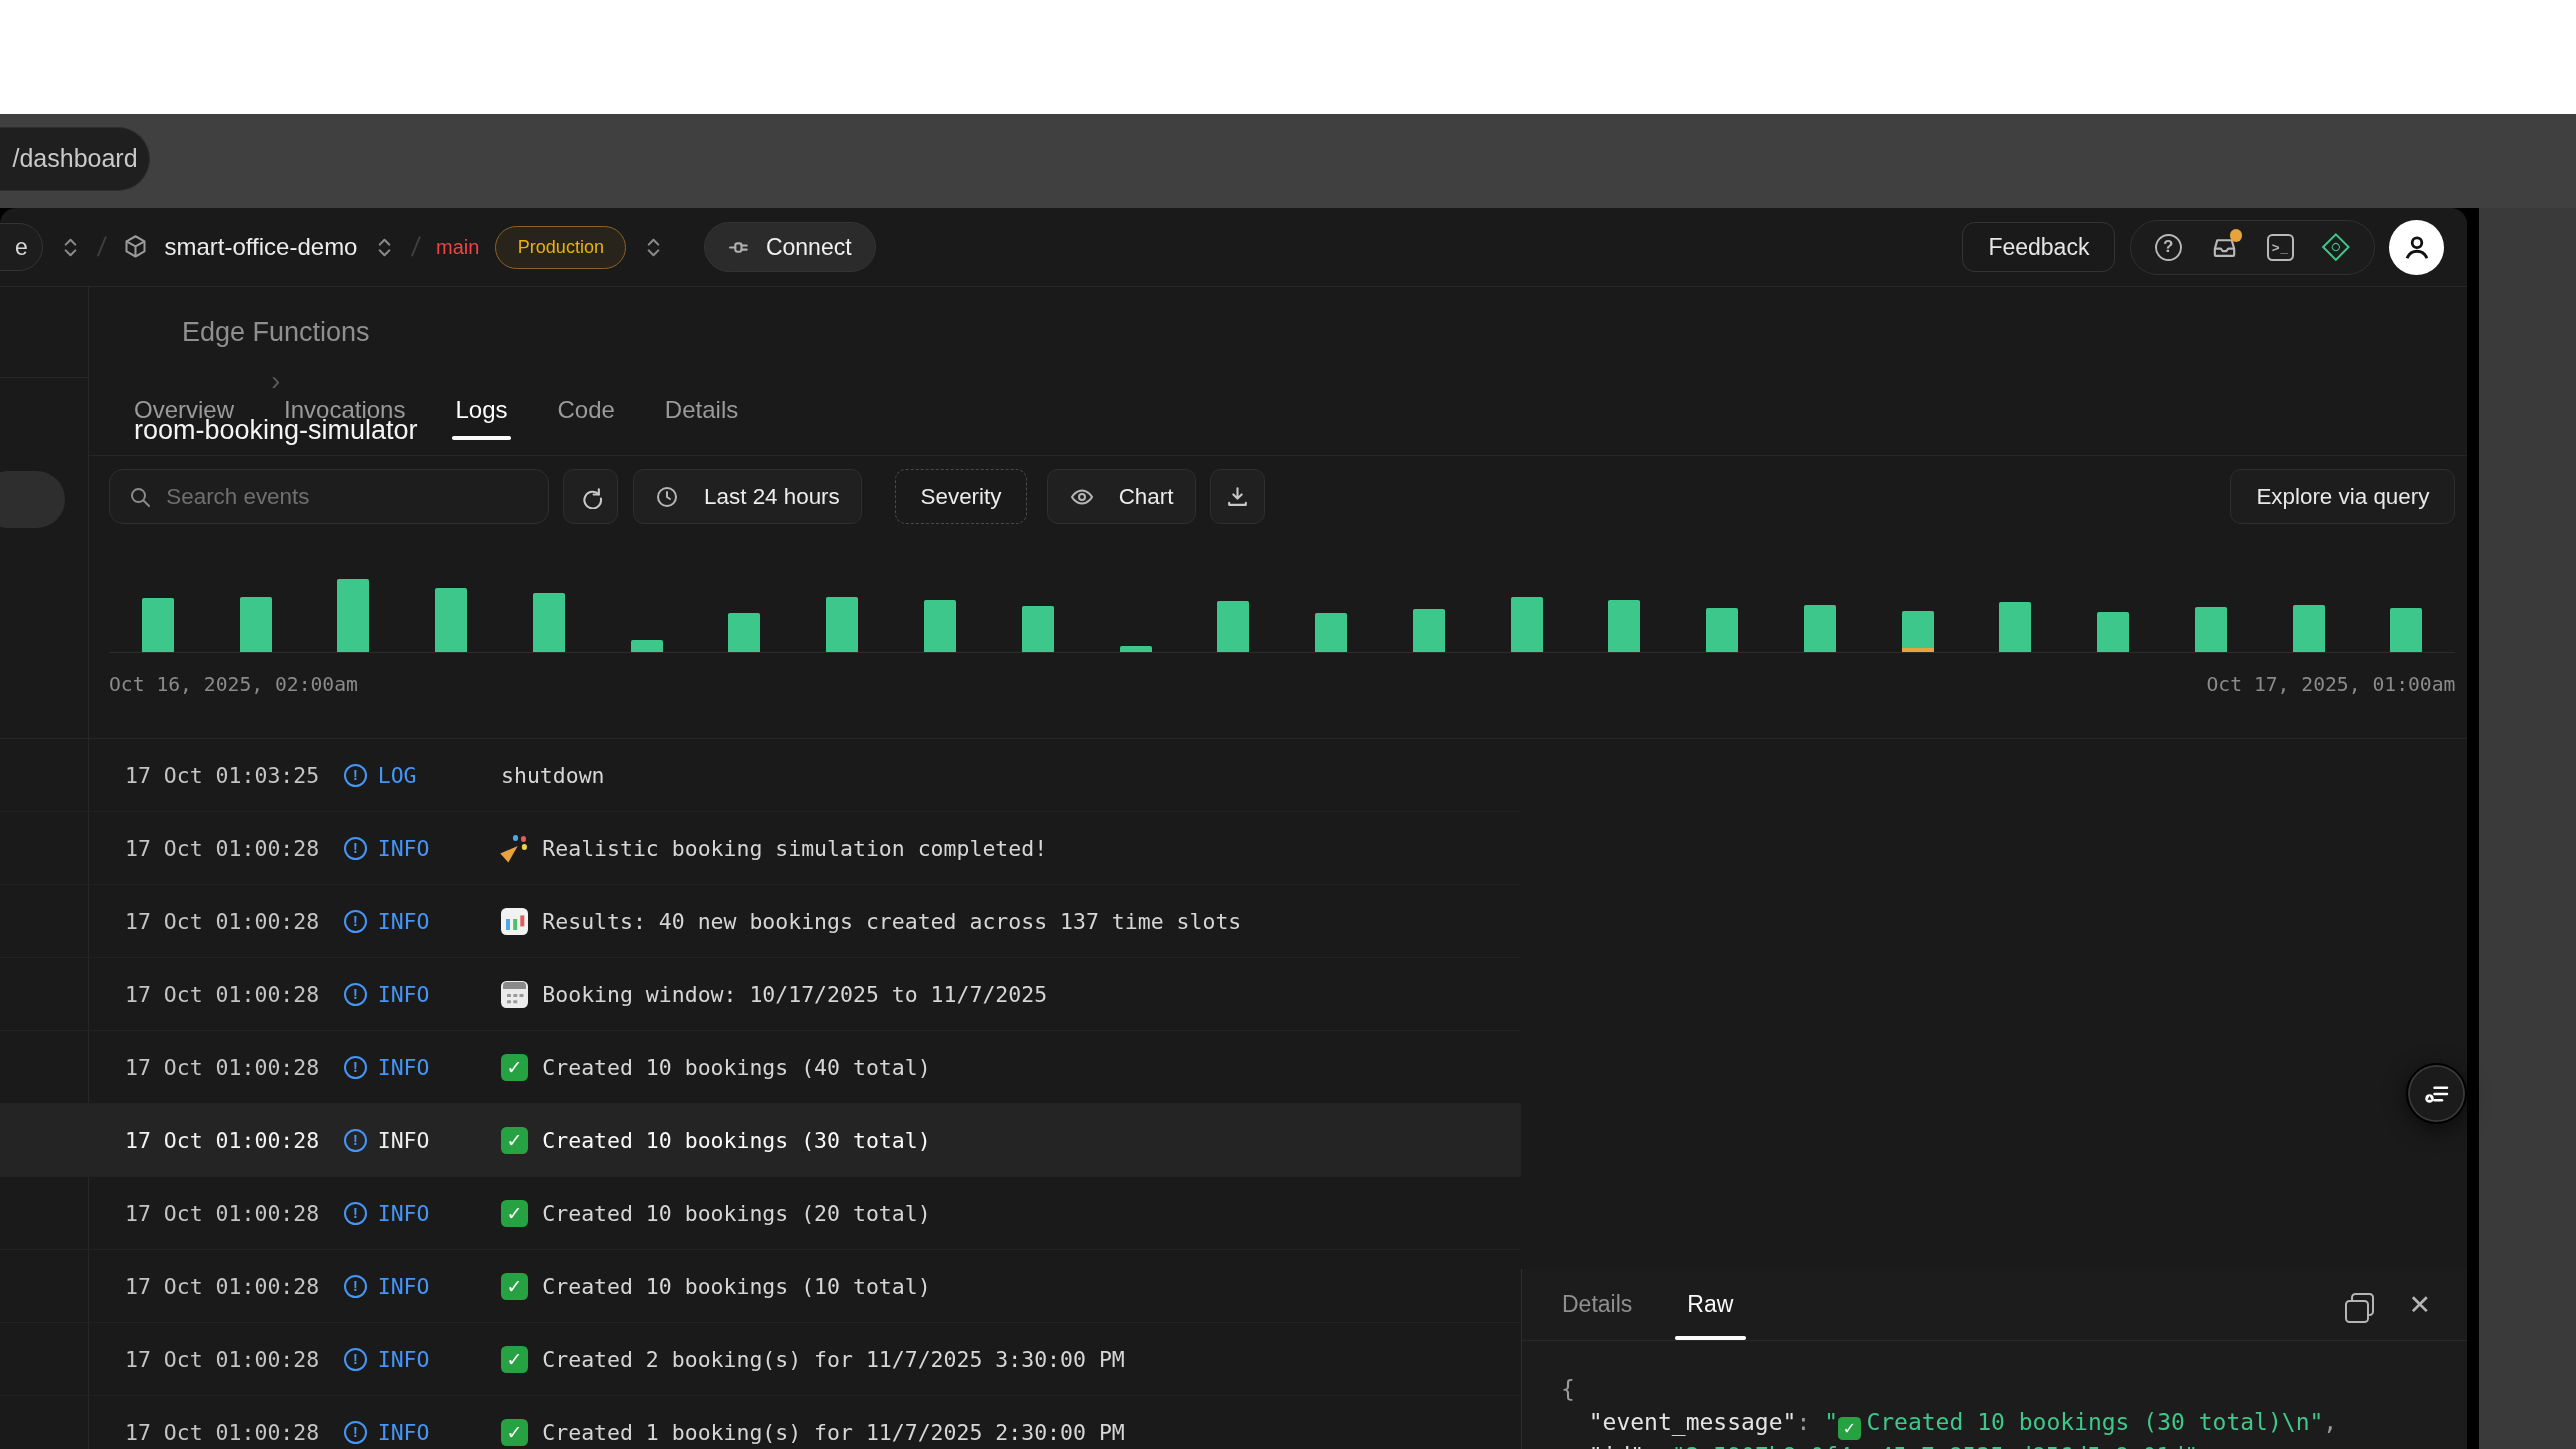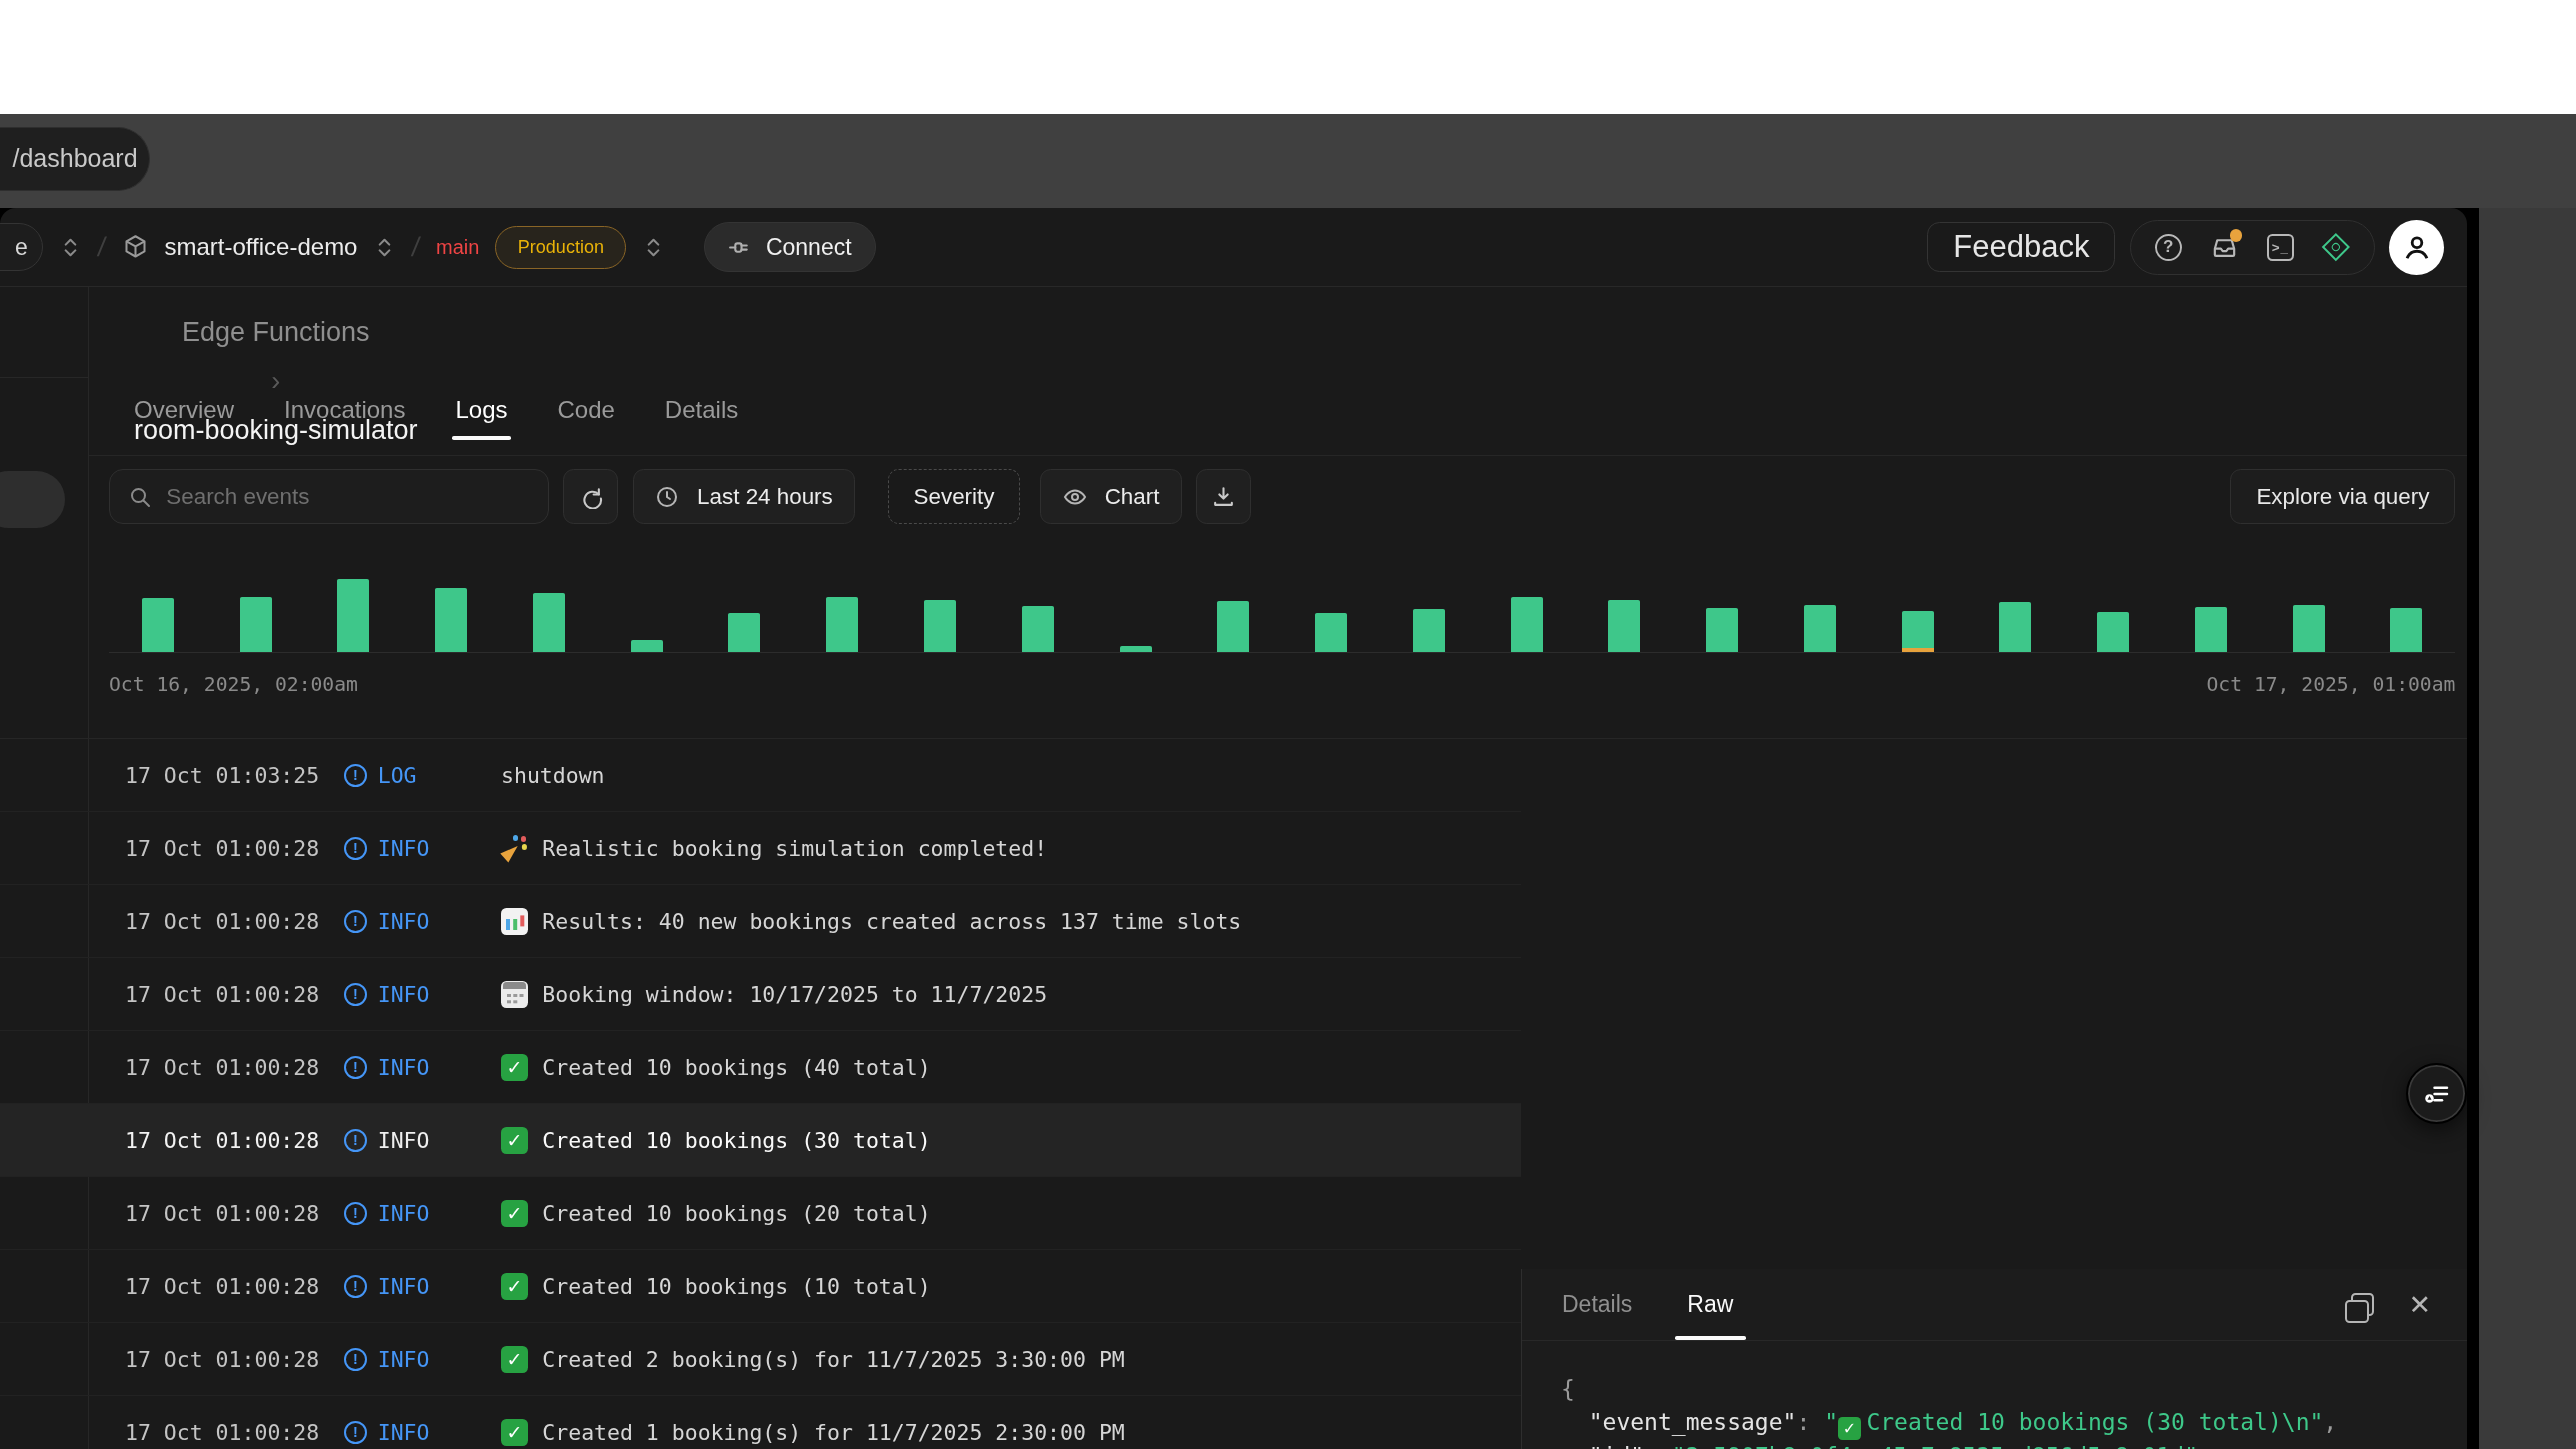--- a/index.html
+++ b/index.html
@@ -29,21 +29,21 @@
   .cube { width:27px; height:27px; color:#9a9a9a; }
   .proj-name { color:#ececec; font-size:24px; font-weight:500; }
   .branch { color:#ef4444; font-size:20px; }
   .env-badge { height:43px; border:0.9px solid #8a6526; background:rgba(232,163,61,0.07); border-radius:21.5px;
     display:flex; align-items:center; padding:0 21.5px; color:#eab308; font-size:18px; }
   .connect-btn { height:50px; background:#2b2b2b; border:0.9px solid #343434; border-radius:25px;
     display:flex; align-items:center; gap:12.5px; padding:0 23px; color:#f0f0f0; font-size:23px; margin-left:23px; }
   .plug-ico { width:25px; height:25px; color:#b0b0b0; }
   .header-right { position:absolute; right:23px; top:11.6px; display:flex; align-items:center; gap:14.3px; }
   .feedback-btn { height:50px; border:0.9px solid #343434; background:transparent; border-radius:12.5px;
-    display:flex; align-items:center; padding:0 25px; color:#e6e6e6; font-size:31px; }
+    display:flex; align-items:center; padding:0 25px; color:#e6e6e6; font-size:23px; }
   .icon-group { height:55px; border:0.9px solid #303030; background:#1c1c1c; border-radius:28px;
     display:flex; align-items:center; gap:27px; padding:0 23px; color:#b8b8b8; }
   .hicon { width:29px; height:29px; position:relative; display:flex; align-items:center; justify-content:center; }
   .help-circle { width:27px; height:27px; border:2.2px solid #b8b8b8; border-radius:50%;
     display:flex; align-items:center; justify-content:center; font-size:17px; color:#b8b8b8; font-weight:700; }
   .inbox-dot { position:absolute; right:-3.6px; top:-3.6px; width:12.5px; height:12.5px; border-radius:50%; background:#e8a33d; }
   .term-box { width:27px; height:27px; border:2.2px solid #b8b8b8; border-radius:5.4px;
     font-size:13.4px; color:#b8b8b8; display:flex; align-items:center; justify-content:center; font-weight:700; letter-spacing:0.9px; }
   .diamond { width:19.7px; height:19.7px; border:2.2px solid #3ec78a; transform:rotate(45deg);
     display:flex; align-items:center; justify-content:center; }
@@ -79,21 +79,21 @@
   .search-box { width:440px; height:55px; border:0.9px solid #2f2f2f; background:#1d1d1d; border-radius:14px;
     display:flex; align-items:center; gap:14.3px; padding:0 18px; }
   .search-box svg { width:24px; height:24px; color:#8a8a8a; flex:none; }
   .search-box input { background:transparent; border:none; outline:none; color:#cfcfcf; font-size:22.4px; width:100%;
     font-family:"Liberation Sans", sans-serif; }
   .search-box input::placeholder { color:#6f6f6f; }
   .sq-btn { width:55px; height:55px; border:0.9px solid #2f2f2f; background:#202020; border-radius:10.7px;
     display:flex; align-items:center; justify-content:center; color:#c9c9c9; }
   .sq-btn svg { width:25px; height:25px; }
   .pill-btn { height:55px; border:0.9px solid #2f2f2f; background:#202020; border-radius:10.7px;
-    display:flex; align-items:center; gap:18px; padding:0 21.5px; color:#ececec; font-size:22.4px; }
+    display:flex; align-items:center; gap:25px; padding:0 21.5px; color:#ececec; font-size:22.4px; }
   .pill-btn svg { width:24px; height:24px; color:#b5b5b5; }
   .dashed { border:0.9px dashed #4a4a4a; background:transparent; margin-left:18px; margin-right:5.4px; padding:0 25px; }
   .explore-btn { position:absolute; right:0; height:55px; border:0.9px solid #2f2f2f; background:#1d1d1d; border-radius:10.7px;
     display:flex; align-items:center; padding:0 25px; color:#e8e8e8; font-size:22.4px; }
 
   
   .chart-bars { position:absolute; left:109px; right:11.6px; top:354px; height:91px;
     border-bottom:1.8px solid #2c2c2c; display:flex; align-items:flex-end; }
   .bar-slot { flex:1; display:flex; justify-content:center; align-items:flex-end; height:100%; }
   .bar { width:32px; display:flex; flex-direction:column; justify-content:flex-end; }

